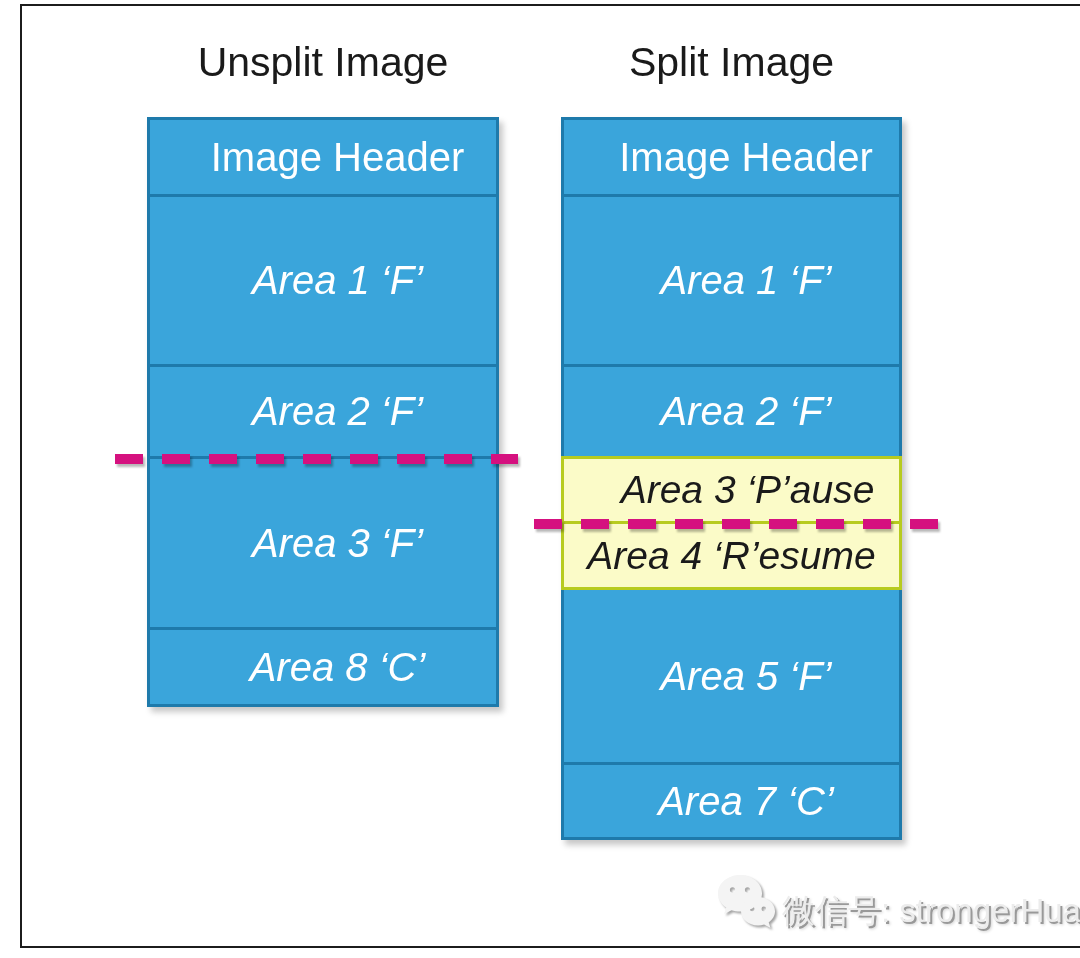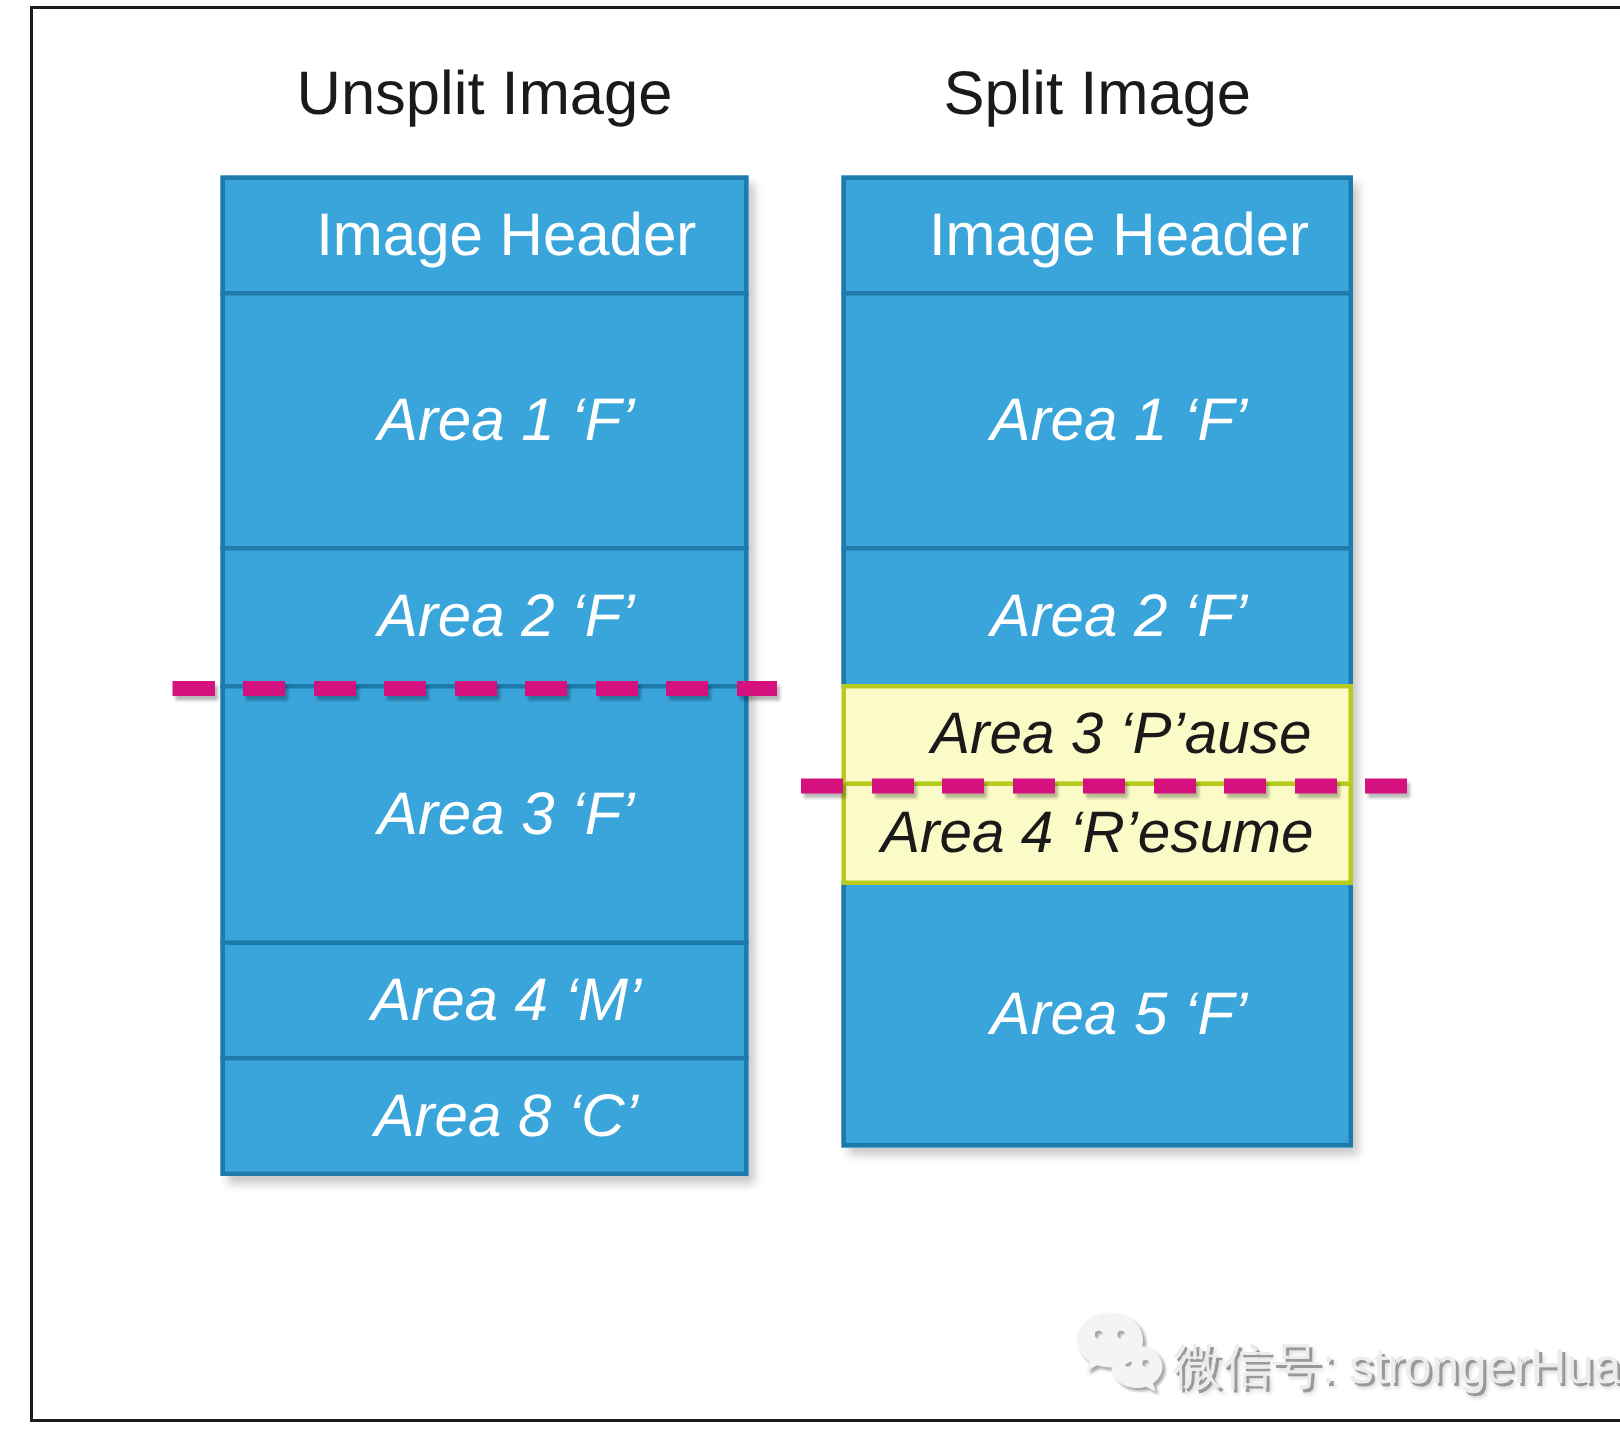--- a/index.html
+++ b/index.html
@@ -128,23 +128,20 @@
       <div class="block normal" style="height: 173px;">
         <span>Area 1 ‘F’</span>
       </div>
       <div class="block normal" style="height: 95px;">
         <span>Area 2 ‘F’</span>
       </div>
       <div class="block normal" style="height: 174px; justify-content: center;">
         <span>Area 3 ‘F’</span>
       </div>
       <div class="block normal" style="height: 80px;">
-        <span>Area 4 ‘M’</span>
-      </div>
-      <div class="block normal" style="height: 80px;">
         <span>Area 8 ‘C’</span>
       </div>
     </div>
 
   <div class="mem-column" id="right-column">
       <div class="block normal" style="height: 80px;">
         <span>Image Header</span>
       </div>
       <div class="block normal" style="height: 173px;">
         <span>Area 1 ‘F’</span>
@@ -153,20 +150,23 @@
         <span>Area 2 ‘F’</span>
       </div>
       <div class="block highlight" style="height: 68px; padding-left: 32px;">
         <span>Area 3 ‘P’ause</span>
       </div>
       <div class="block highlight" style="height: 69px;">
         <span>Area 4 ‘R’esume</span>
       </div>
       <div class="block normal" style="height: 178px; align-items: center;">
         <span>Area 5 ‘F’</span>
+      </div>
+      <div class="block normal" style="height: 78px;">
+        <span>Area 7 ‘C’</span>
       </div>
     </div>
 
   <div class="split-line" id="split-line-left"></div>
 
   <div class="split-line" id="split-line-right"></div>
 
   <div class="watermark">
     <svg width="60" height="60" viewBox="0 0 60 60">
 

